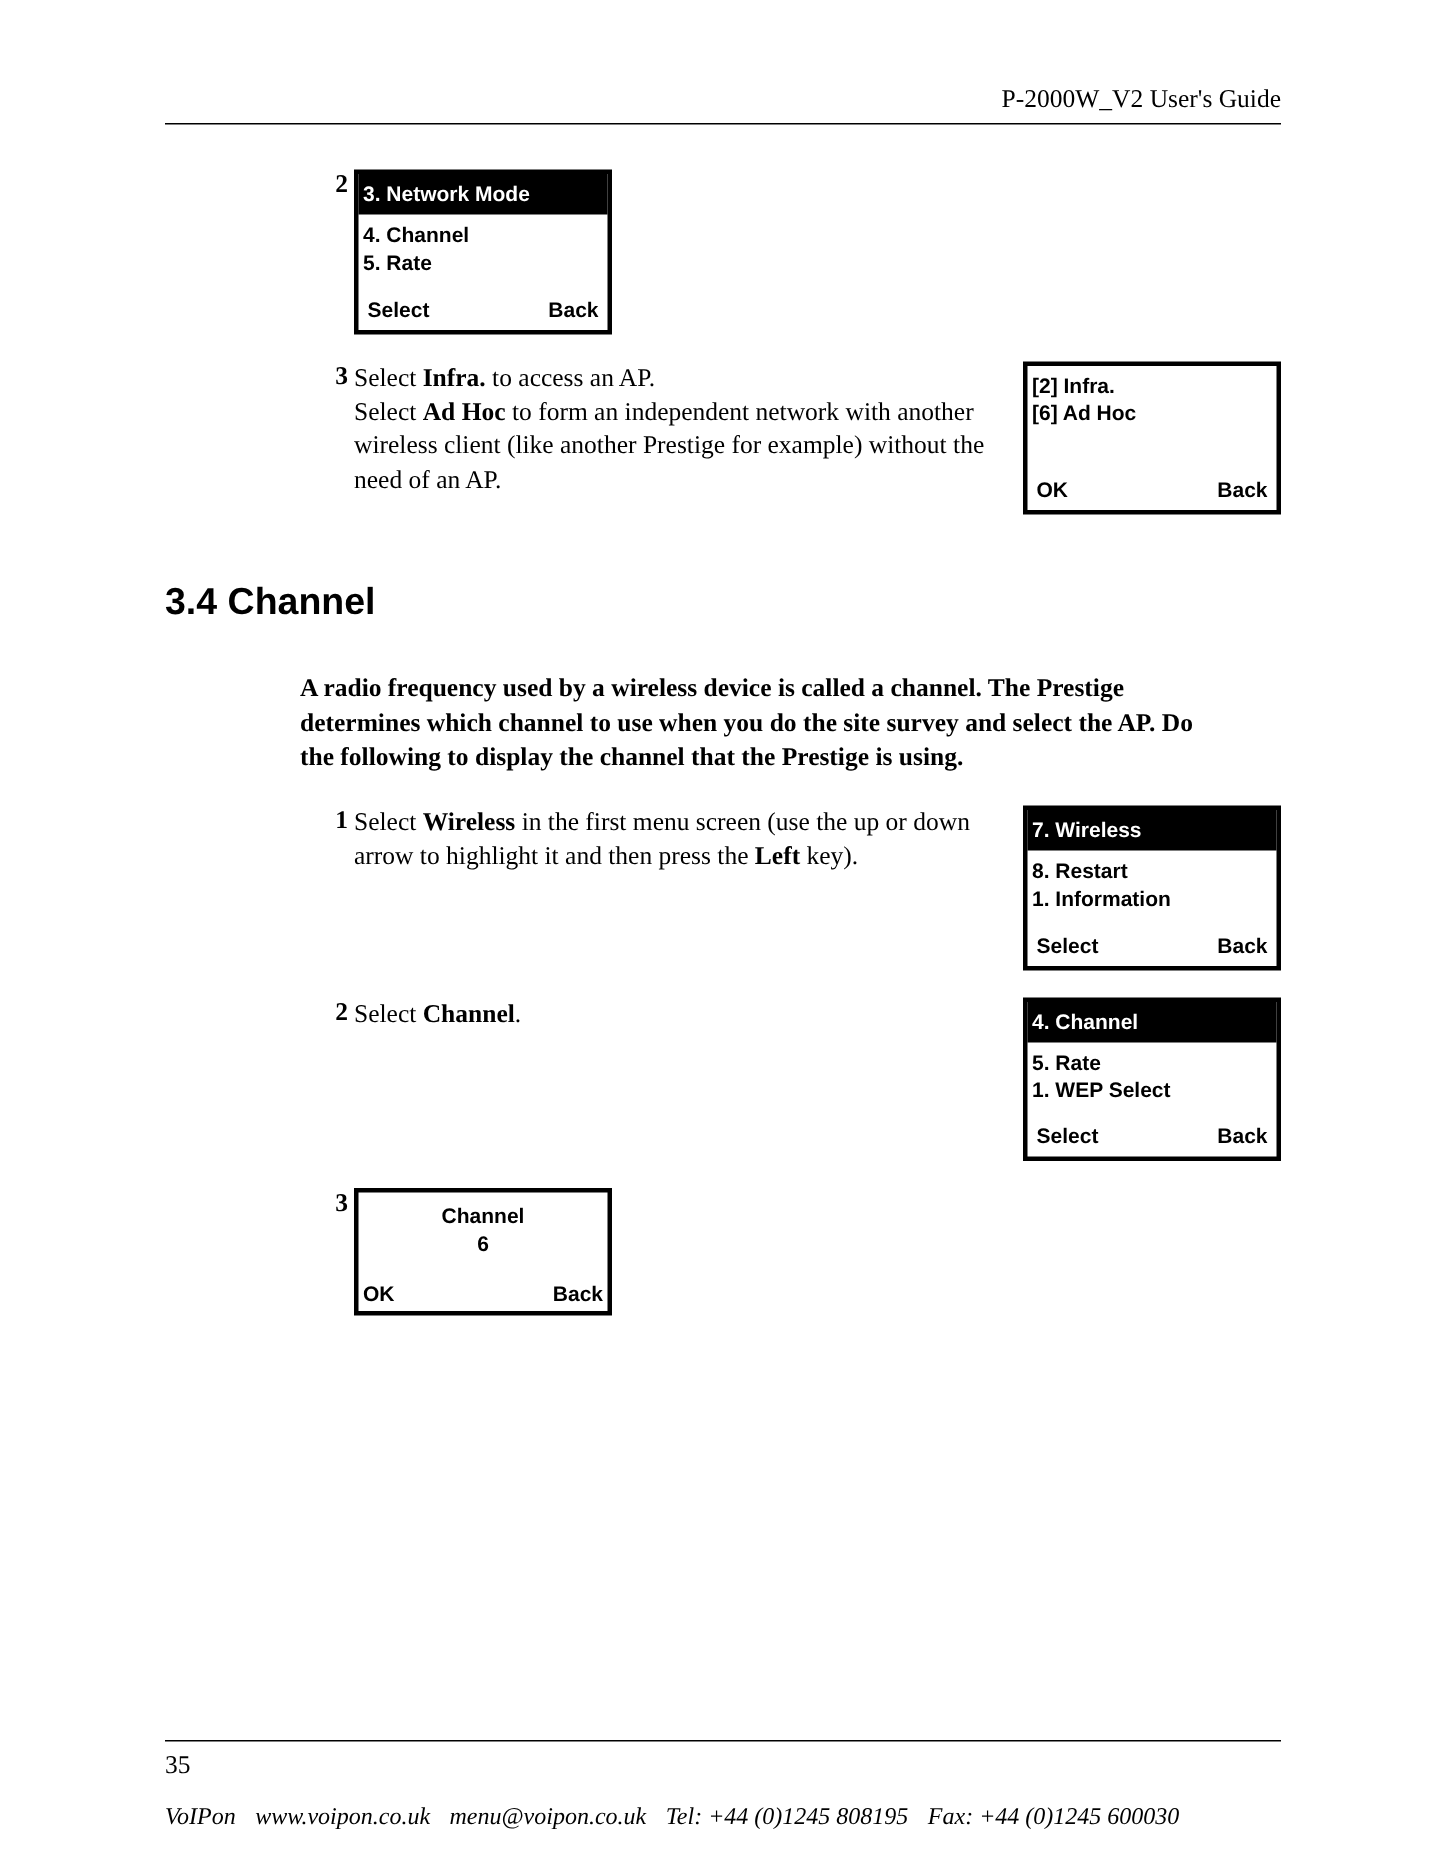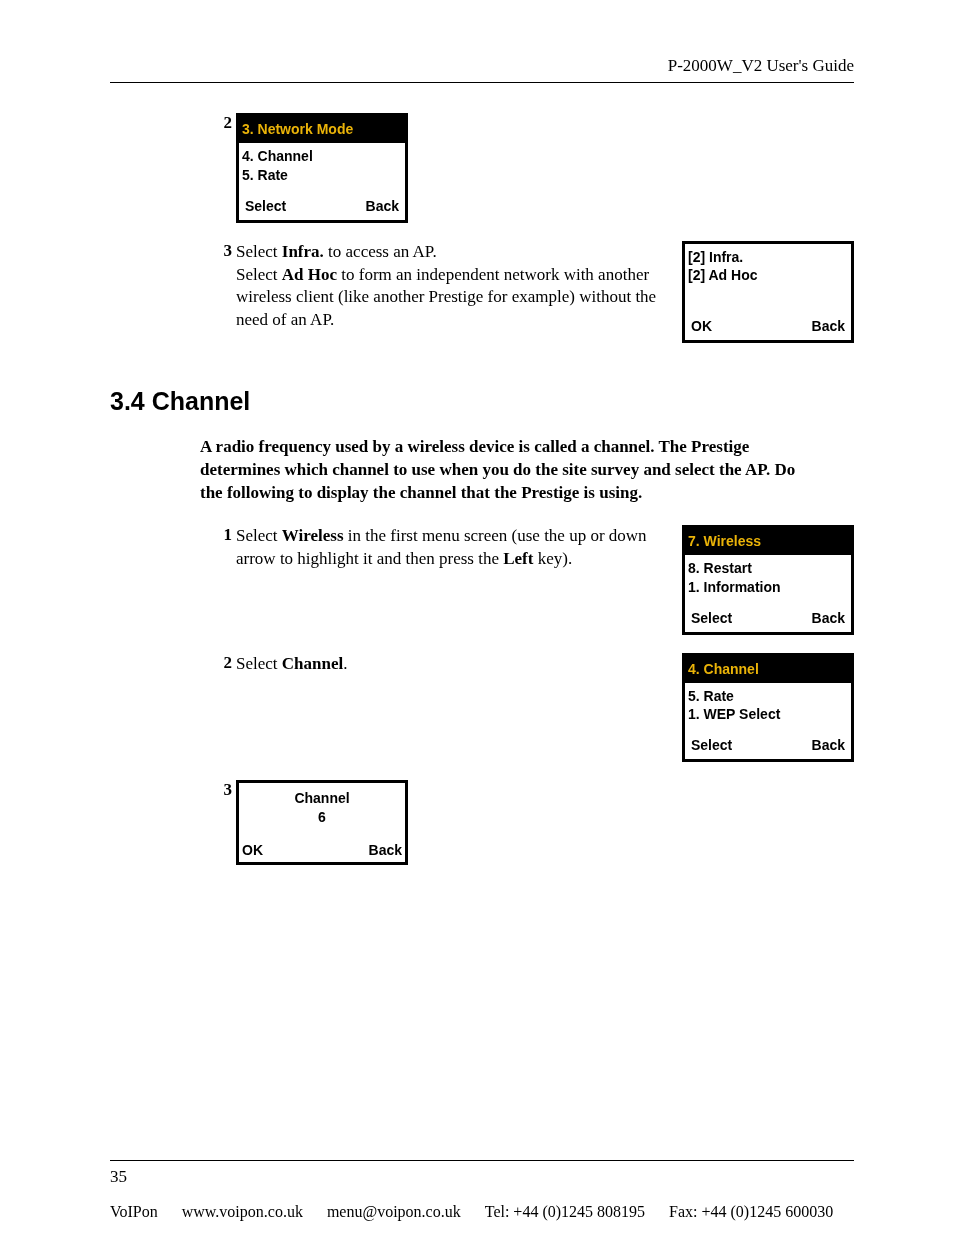--- a/index.html
+++ b/index.html
@@ -56,21 +56,21 @@
     width: 172px;
     border: 3px solid #000;
     box-sizing: border-box;
     font-family: Arial, Helvetica, sans-serif;
     font-size: 14px;
     font-weight: bold;
     line-height: 1.35;
   }
   .screen .title {
     background: #000;
-    color: #eab308;
+    color: #ffffff;
     padding: 4px 3px 4px 3px;
   }
   .screen .body {
     padding: 4px 3px 2px 3px;
     min-height: 38px;
   }
   .screen .body.center {
     text-align: center;
     padding-top: 6px;
     padding-bottom: 2px;
@@ -83,21 +83,21 @@
   .screen .softkeys {
     display: flex;
     justify-content: space-between;
     padding: 2px 3px 2px 3px;
     margin-top: 10px;
   }
   .section-heading {
     font-family: Arial, Helvetica, sans-serif;
     font-weight: bold;
     font-size: 25px;
-    margin: 44px 0 20px 0;
+    margin: 44px 0 32px 0;
   }
   .para {
     margin: 0 0 20px 90px;
     line-height: 1.35;
     width: 620px;
     font-weight: bold;
   }
   .footer {
     position: absolute;
     left: 110px;
@@ -114,22 +114,23 @@
     justify-content: space-between;
     font-size: 17px;
   }
   .sub-footer {
     position: absolute;
     left: 110px;
     right: 100px;
     bottom: 14px;
     font-size: 16px;
     display: flex;
-    gap: 24px;
+    gap: 13px;
     white-space: nowrap;
+    font-style: italic;
   }
   .spacer-block { height: 12px; }
 </style>
 </head>
 <body>
 
 <div class="page">
 
   <div class="header-right">P-2000W_V2 User's Guide</div>
   <hr class="header-rule">
@@ -158,21 +159,21 @@
     <div class="step-indent"></div>
     <div class="step-num">3</div>
     <div class="step-text">
       <span>Select </span><span class="b">Infra.</span><span> to access an AP.</span><br>
       <span>Select </span><span class="b">Ad Hoc</span><span> to form an independent network with another wireless client (like another Prestige for example) without the need of an AP.</span>
     </div>
     <div class="screen-col">
       <div class="screen">
         <div class="body no-title">
           <div>[2] Infra.</div>
-          <div>[2] Ad Hoc</div>
+          <div>[6] Ad Hoc</div>
           <div class="softkeys" style="margin-top:30px;">
             <span>OK</span>
             <span>Back</span>
           </div>
         </div>
       </div>
     </div>
   </div>
 
   <div class="section-heading">3.4  Channel</div>

